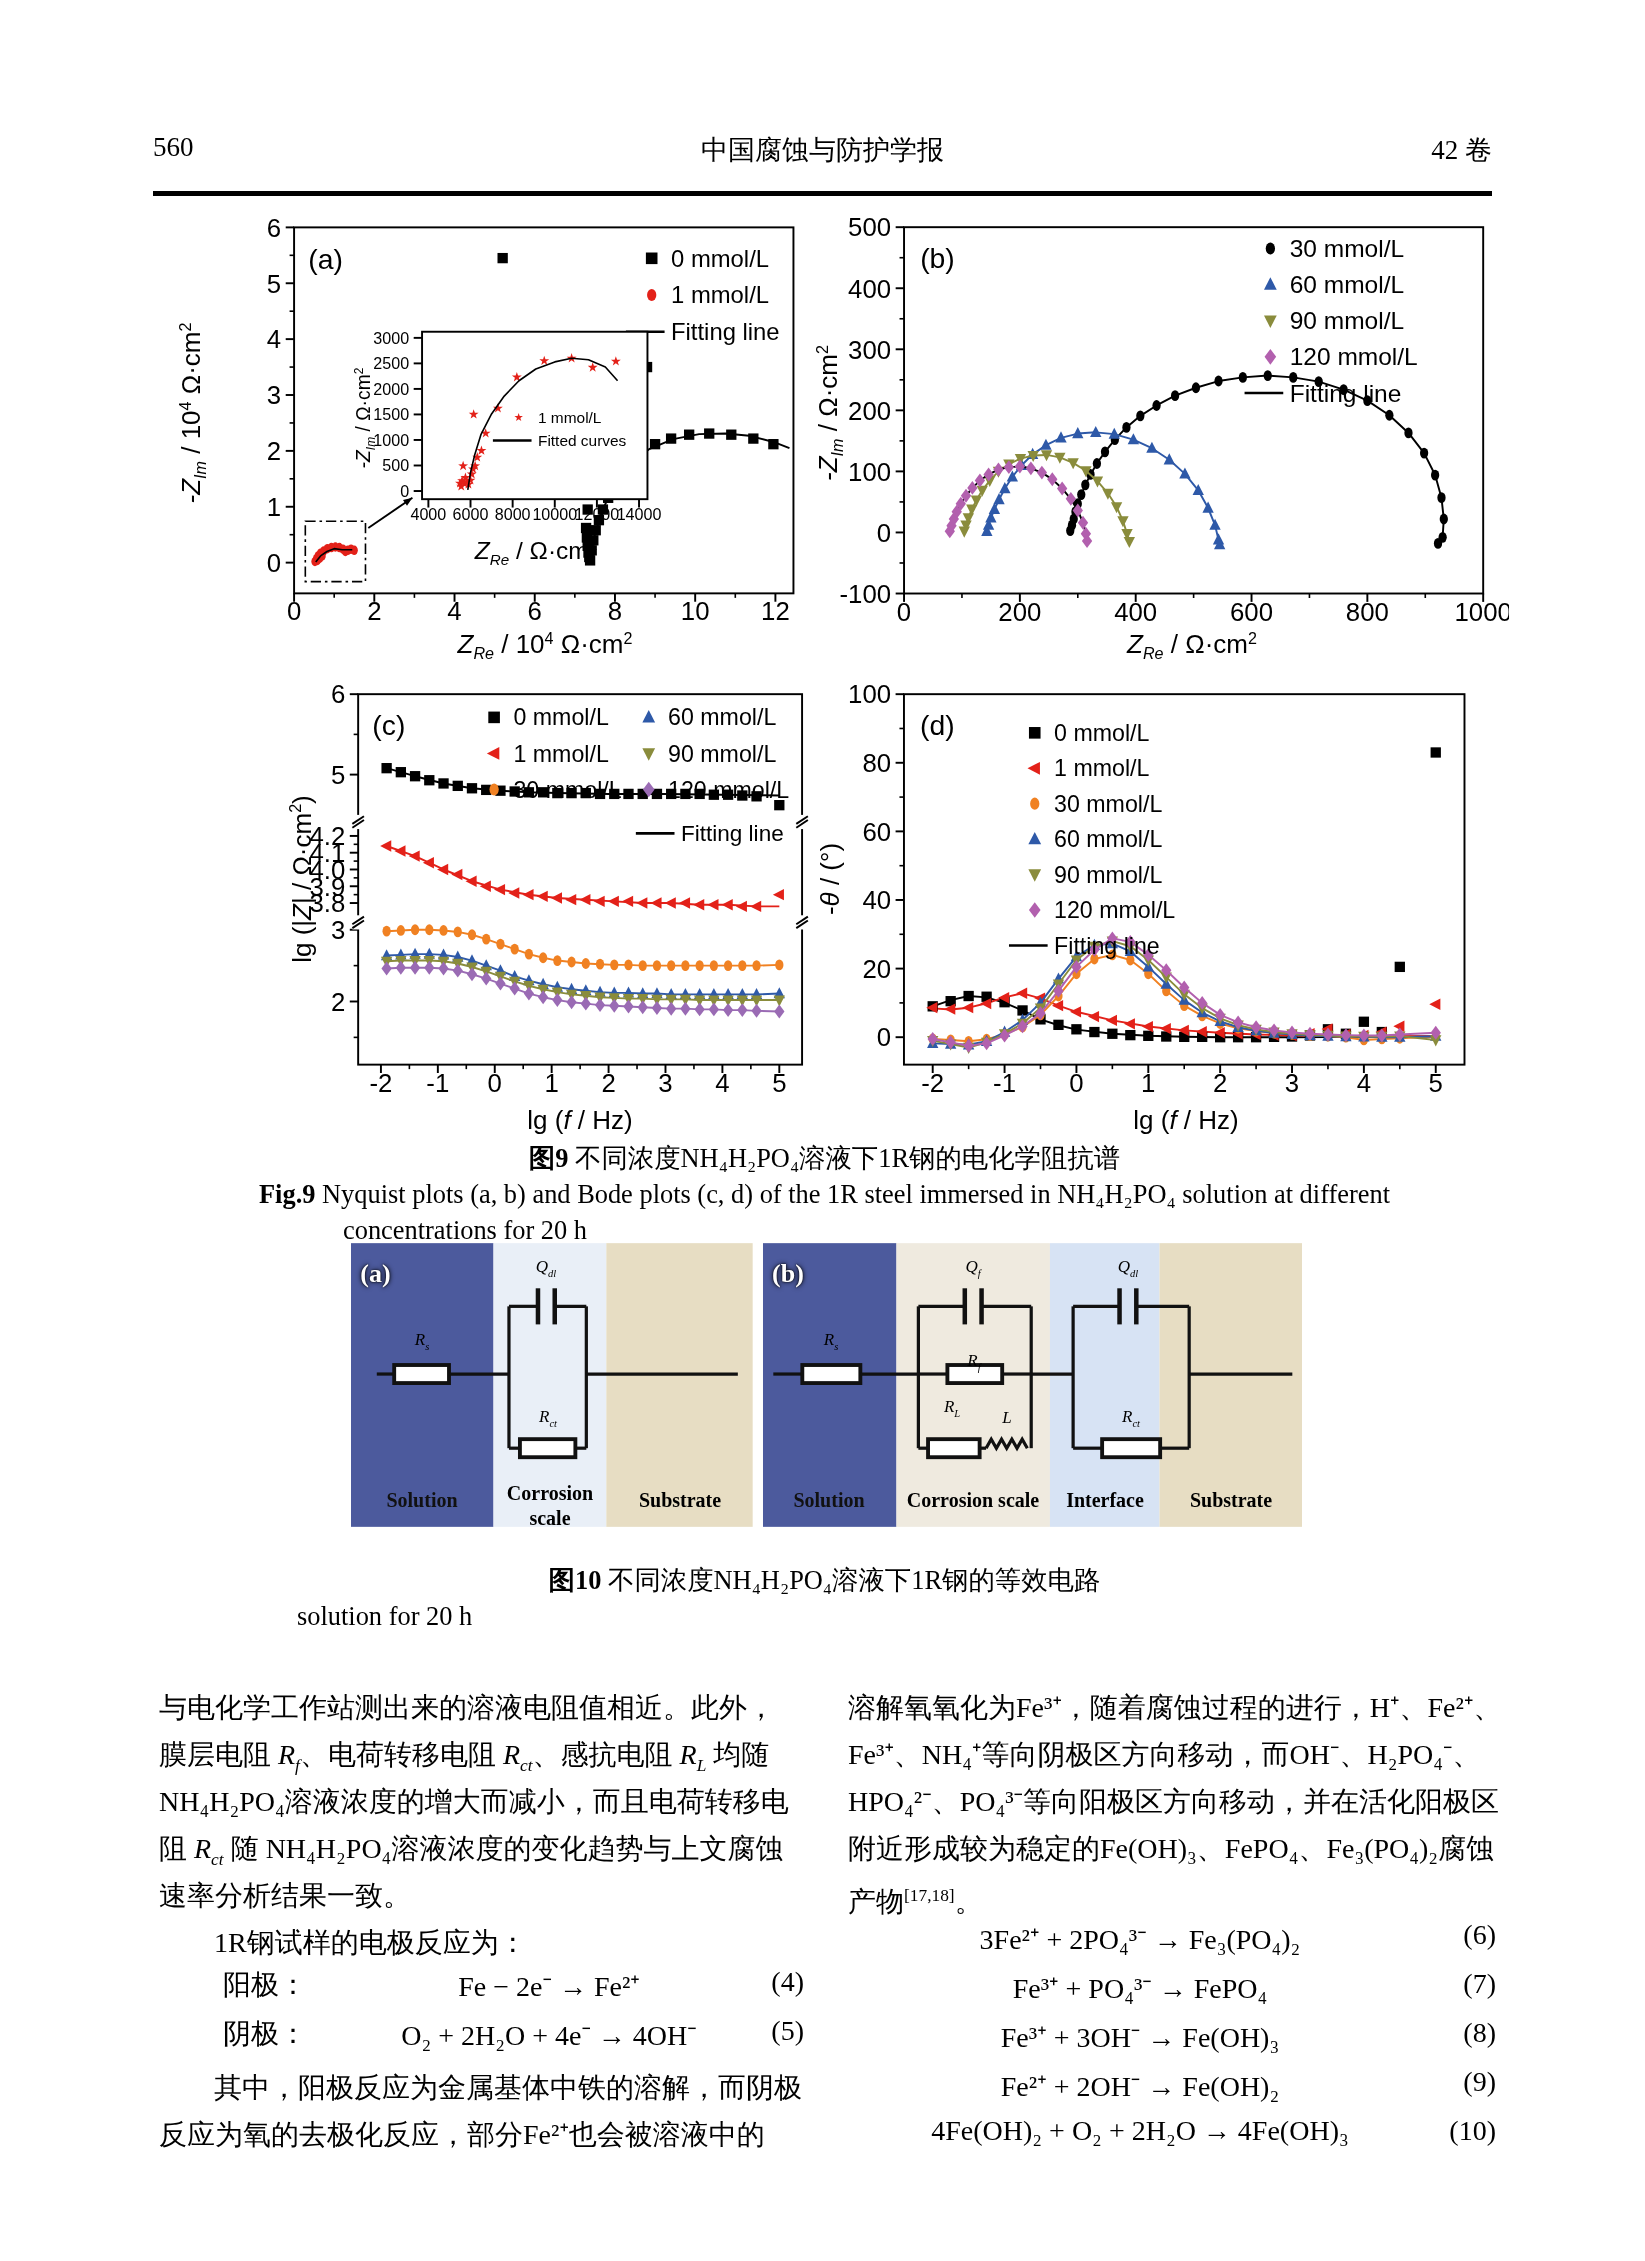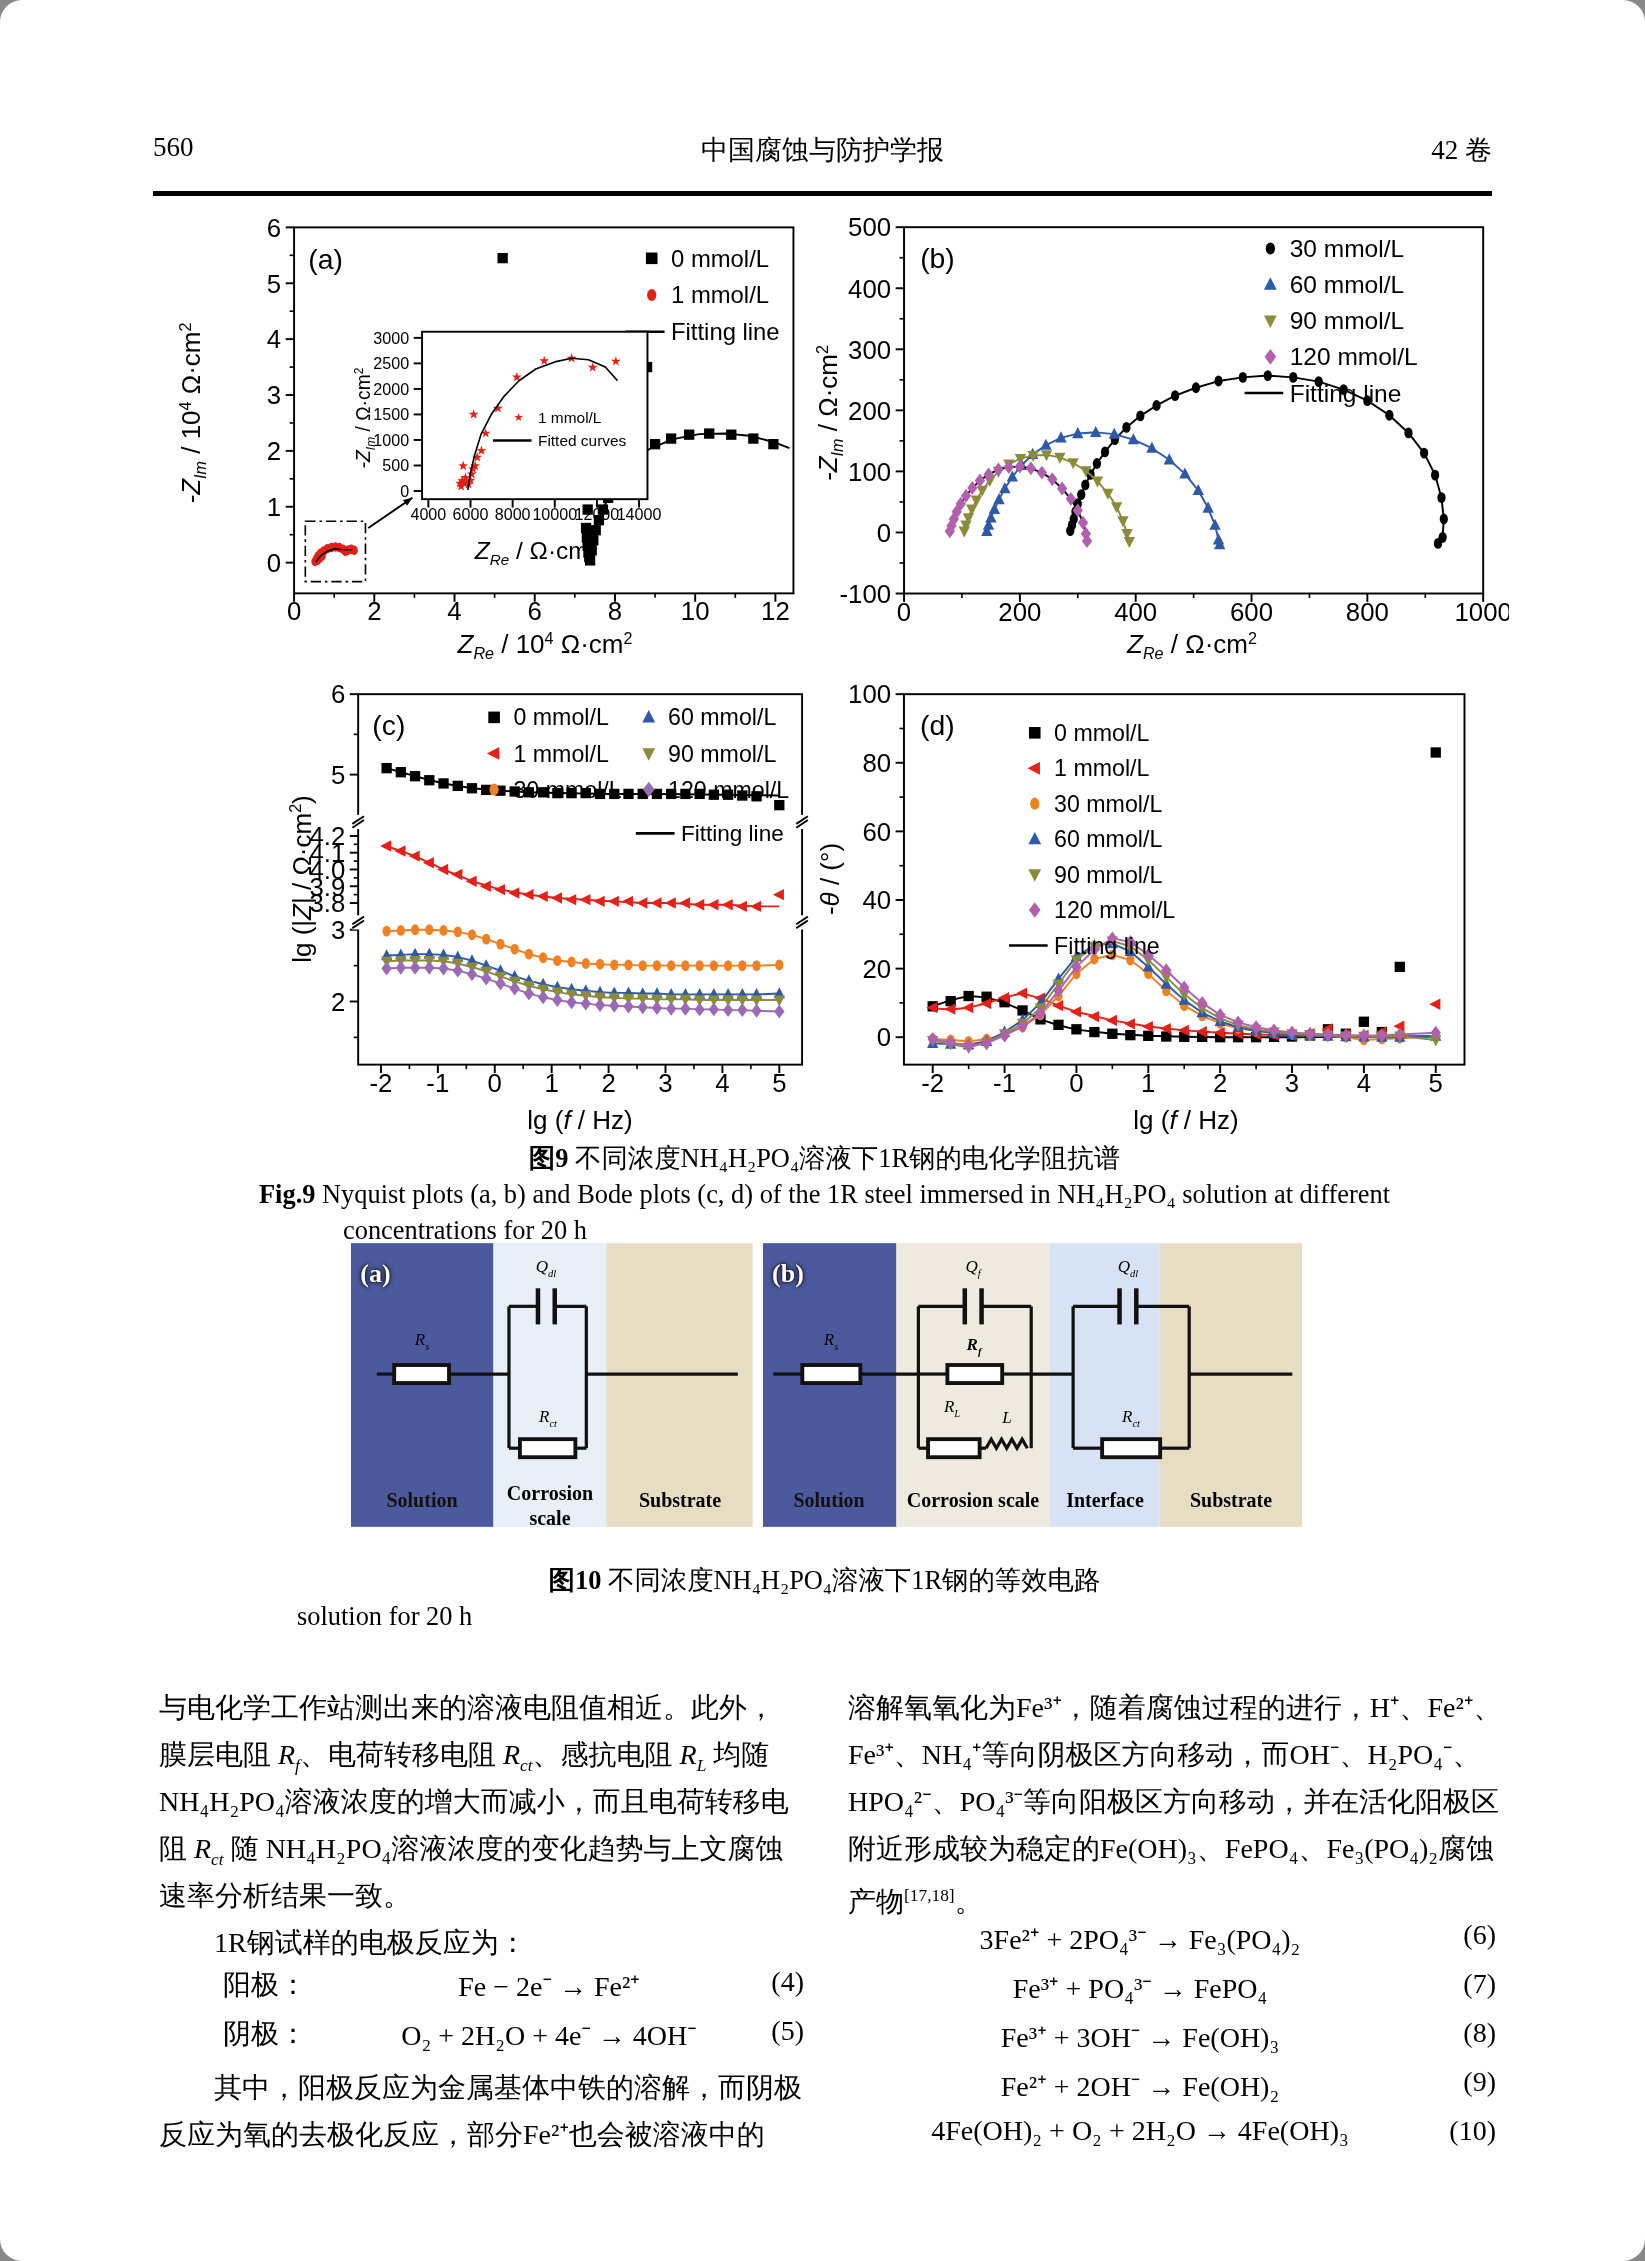--- a/index.html
+++ b/index.html
@@ -1,17 +1,17 @@
 <!DOCTYPE html>
 <html style="font-size:10.3px"><head>
 <meta charset="utf-8">
 <style>
   html,body{margin:0;padding:0;background:#888;}
   #page{position:relative;width:1645px;height:2261px;background:#ffffff;
-        font-family:"Liberation Serif",serif;color:#000;overflow:hidden;border-radius:22px;}
+        font-family:"Liberation Serif",serif;color:#000;overflow:hidden;}
   .abs{position:absolute;}
   .chart{position:absolute;}
   svg text{fill:#000;font-family:"Liberation Sans",sans-serif;}
   .hlabel{position:absolute;transform:translate(-50%,-50%);white-space:nowrap;
           font-family:"Liberation Sans",sans-serif;}
   .vlabel{position:absolute;transform:translate(-50%,-50%) rotate(-90deg);white-space:nowrap;
           font-family:"Liberation Sans",sans-serif;}
   .t-sup{vertical-align:super;font-size:62%;}
   .t-i{font-style:italic;}
   .t-isub{font-style:italic;vertical-align:sub;font-size:62%;}
@@ -913,21 +913,21 @@
     </svg>
     
     <div class="plab" style="left:24.5px;top:31px;">(a)</div>
     <div class="plab" style="left:437px;top:31px;">(b)</div>
     
     <div class="clab" style="left:71px;top:98px;"><span class="t-i">R</span><span class="t-isub">s</span></div>
     <div class="clab" style="left:195px;top:24.5px;"><span class="t-i">Q</span><span class="t-isub">dl</span></div>
     <div class="clab" style="left:197px;top:175px;"><span class="t-i">R</span><span class="t-isub">ct</span></div>
     <div class="clab" style="left:480px;top:98px;"><span class="t-i">R</span><span class="t-isub">s</span></div>
     <div class="clab" style="left:622px;top:24.5px;"><span class="t-i">Q</span><span class="t-isub">f</span></div>
-    <div class="clab" style="left:623px;top:103px;font-weight:bold;"><span class="t-i">R</span><span class="t-isub">f</span></div>
+    <div class="clab" style="left:623px;top:119px;"><span class="t-i">R</span><span class="t-isub">f</span></div>
     <div class="clab" style="left:601px;top:165px;"><span class="t-i">R</span><span class="t-isub">L</span></div>
     <div class="clab" style="left:656px;top:175px;"><span class="t-i">L</span></div>
     <div class="clab" style="left:777px;top:24.5px;"><span class="t-i">Q</span><span class="t-isub">dl</span></div>
     <div class="clab" style="left:780px;top:175px;"><span class="t-i">R</span><span class="t-isub">ct</span></div>
     
     <div class="rlab" style="left:71px;top:257px;color:#111;">Solution</div>
     <div class="rlab" style="left:199px;top:250px;">Corrosion</div>
     <div class="rlab" style="left:199px;top:275px;">scale</div>
     <div class="rlab" style="left:329px;top:257px;">Substrate</div>
     <div class="rlab" style="left:478px;top:257px;color:#111;">Solution</div>

